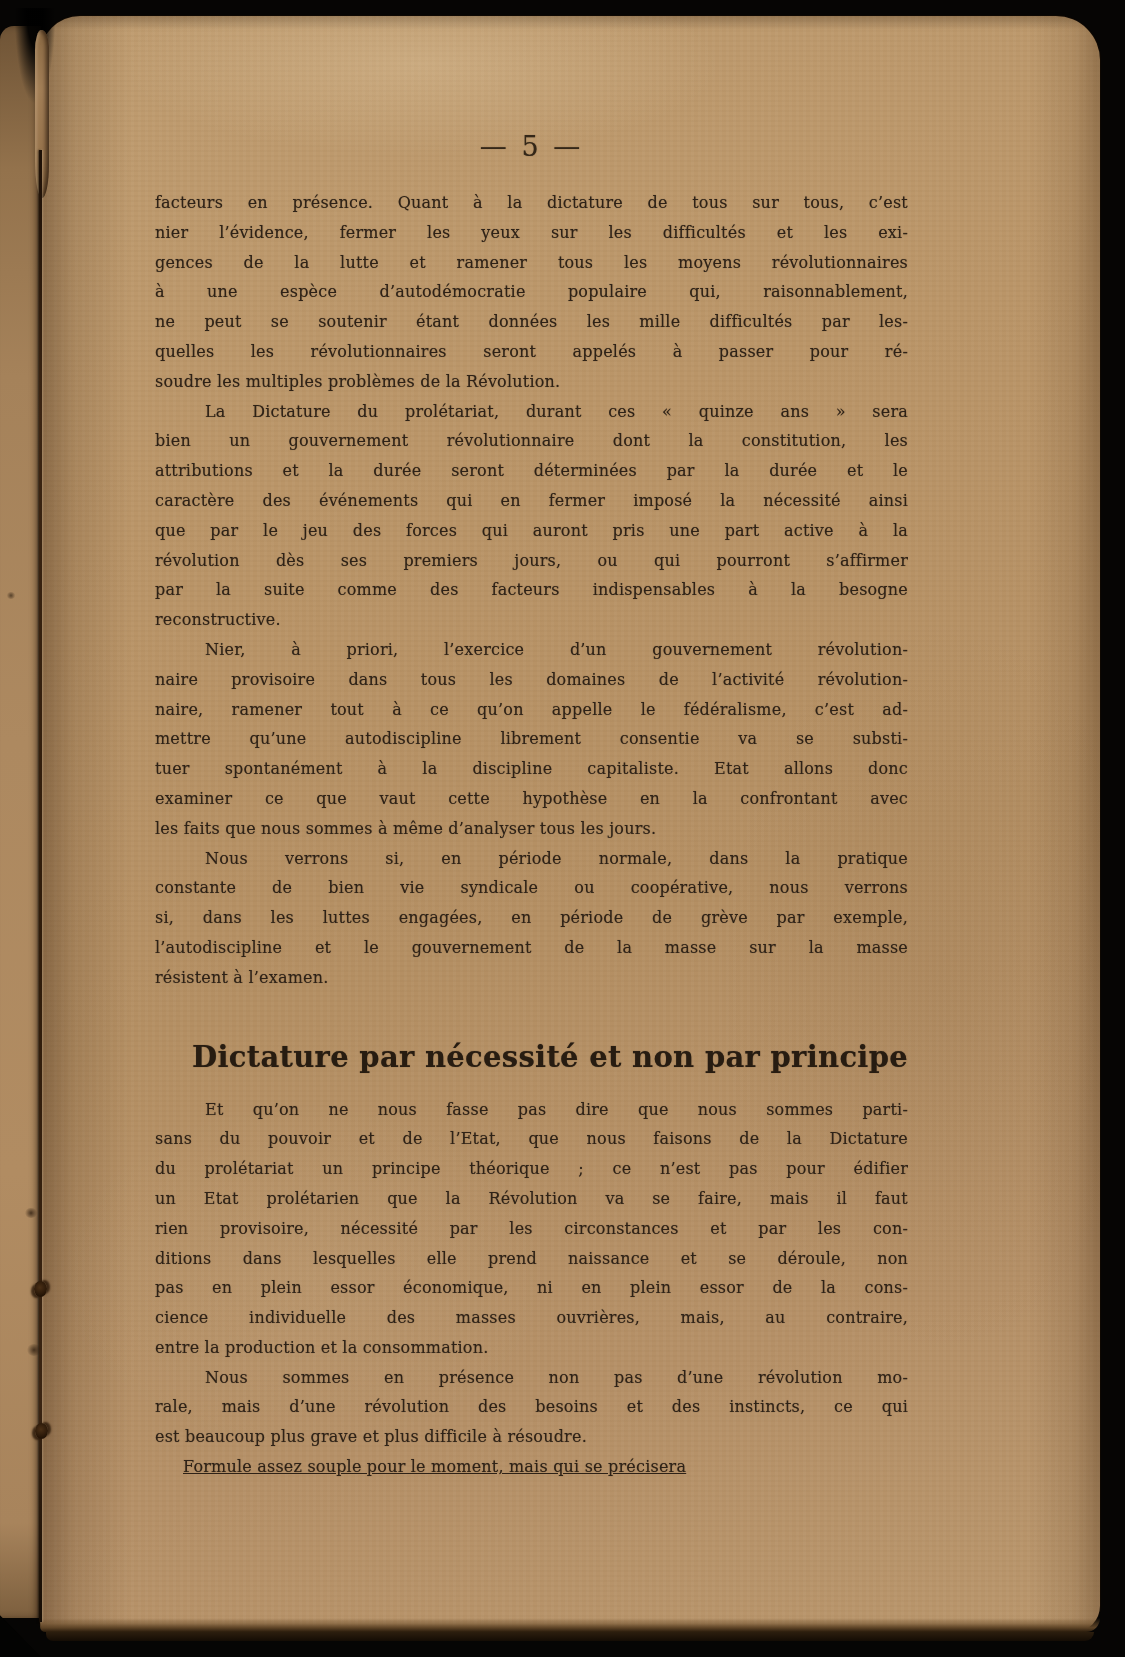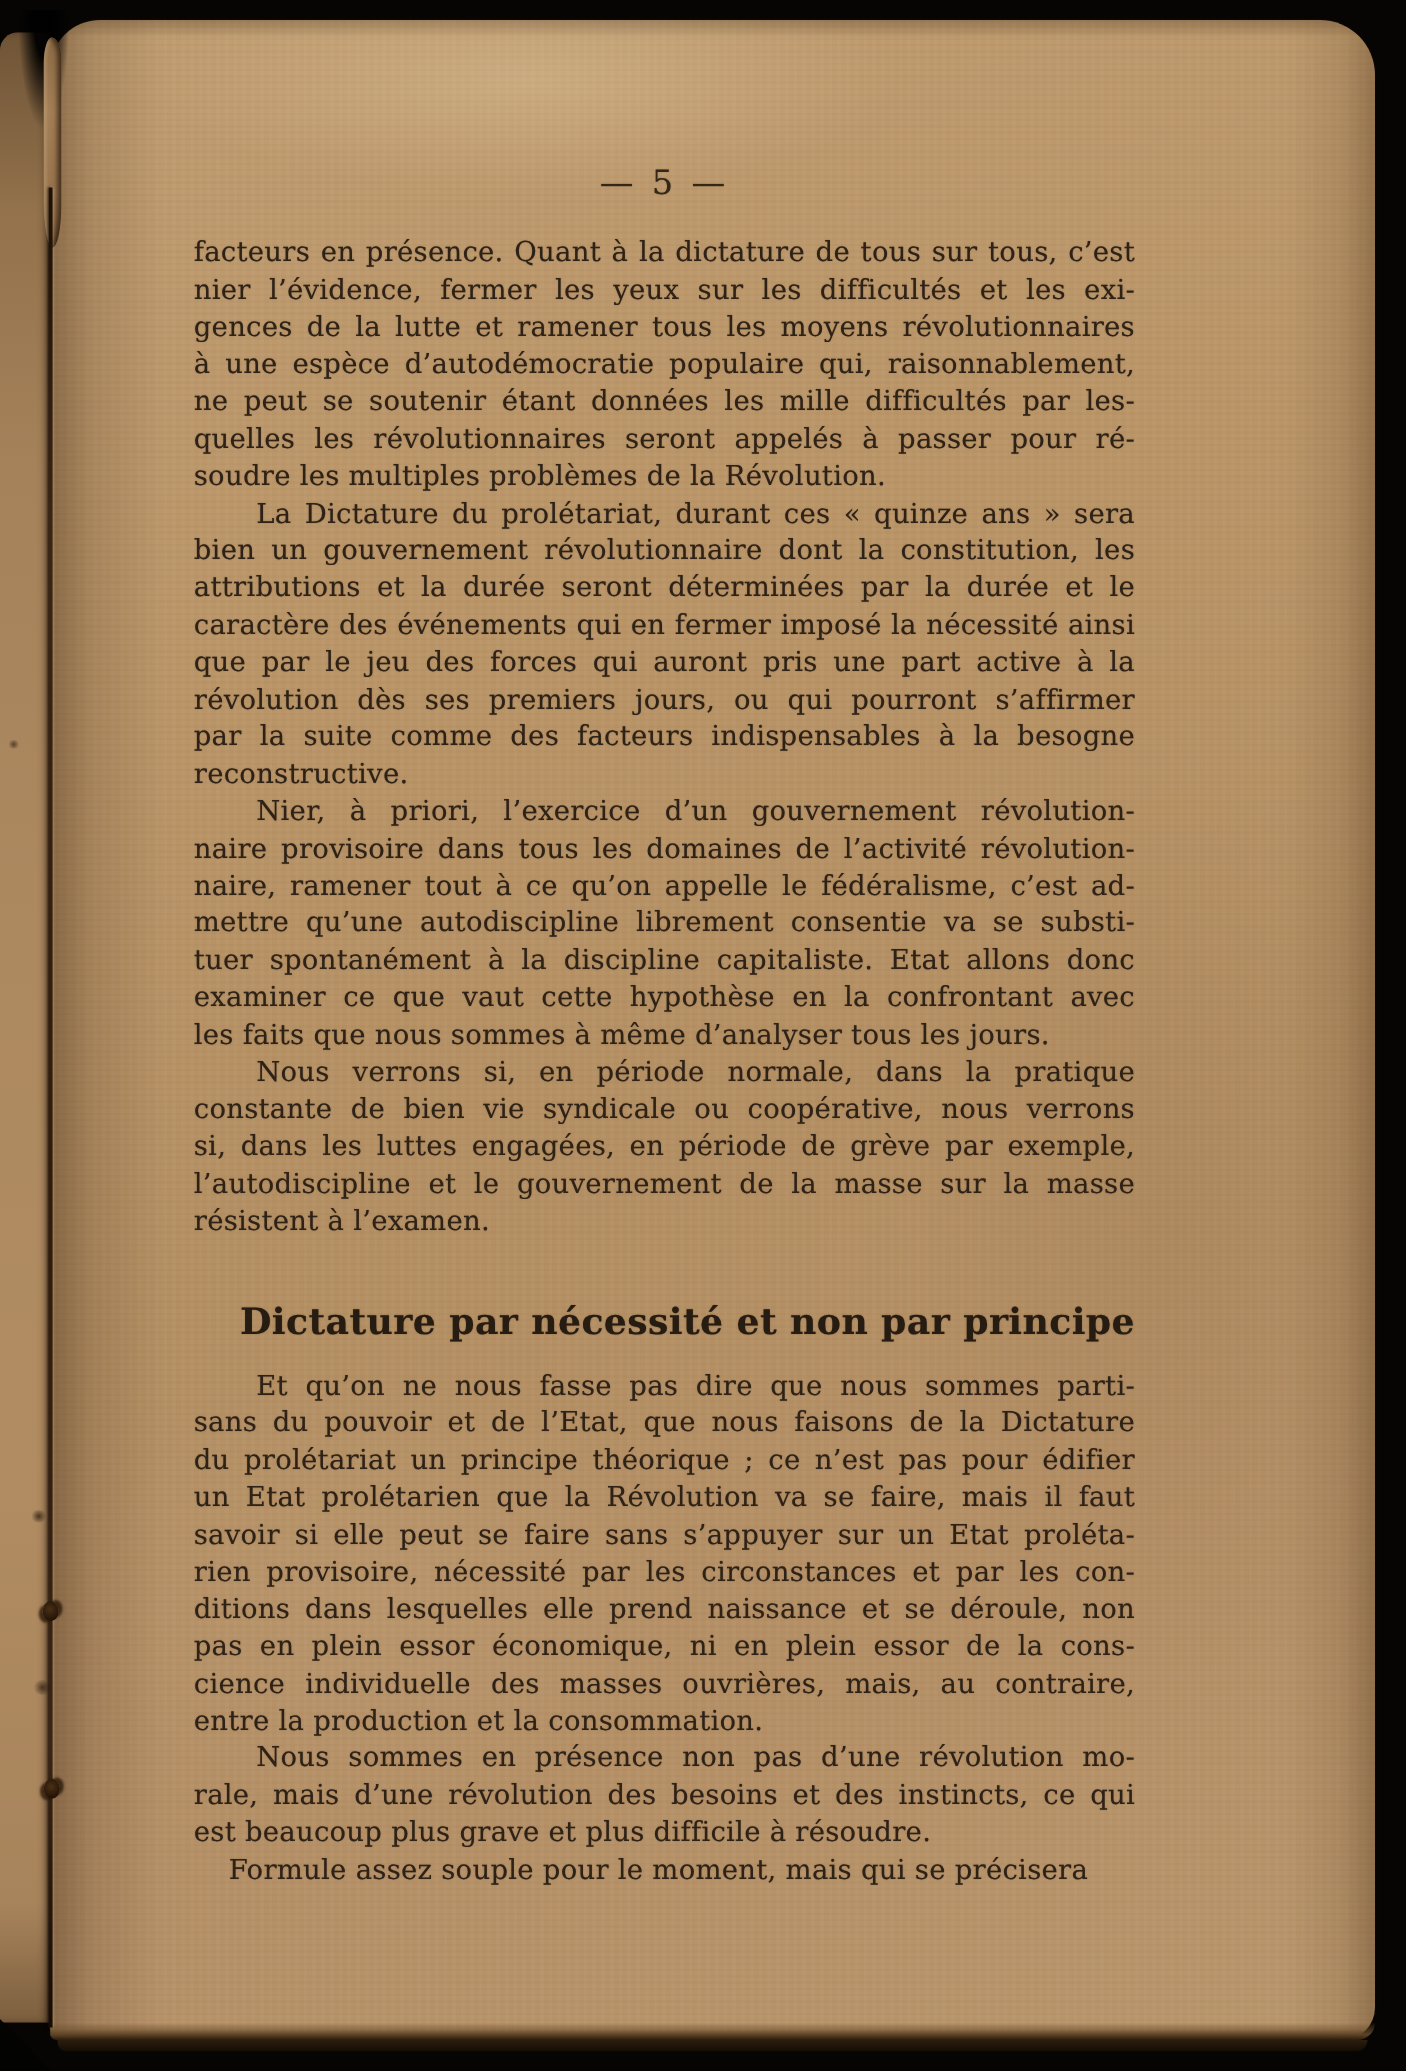--- a/index.html
+++ b/index.html
@@ -84,27 +84,27 @@
     color:var(--ink);
     text-shadow:0 0 1px rgba(46,34,23,.45);
   }
   .page-number{
     margin-top:114px;height:34px;line-height:34px;
     text-align:center;font-size:27px;letter-spacing:3px;color:#342718;
   }
   .body-block{margin:0;}
   .body-block.first{margin-top:24px;}
   .line{
-    font-size:22px;line-height:29.8px;letter-spacing:.2px;
+    font-size:16px;line-height:29.8px;letter-spacing:.2px;
     text-align:justify;text-align-last:justify;
     overflow:hidden;
   }
   .line.last{text-align-last:left;}
   .line.indent{text-indent:50px;}
-  .line.indent-sm{text-indent:28px;}
+  .line.indent-sm{text-indent:28px;text-decoration:underline;}
   .heading{
     margin:45px 0 0 0;padding:0;height:38px;line-height:38px;
     font-size:29px;font-weight:bold;text-align:right;letter-spacing:.3px;
     color:#271c11;text-shadow:0 0 1px rgba(39,28,17,.55);
   }
   .body-block.second{margin-top:19px;}
 </style>
 </head>
 <body>
 
@@ -152,21 +152,20 @@
             <div class="line last">résistent à l’examen.</div>
           </div>
         </div>
       <div class="heading">Dictature par nécessité et non par principe</div>
       <div class="body-block second">
           <div class="paragraph">
             <div class="line indent">Et qu’on ne nous fasse pas dire que nous sommes parti-</div>
             <div class="line">sans du pouvoir et de l’Etat, que nous faisons de la Dictature</div>
             <div class="line">du prolétariat un principe théorique ; ce n’est pas pour édifier</div>
             <div class="line">un Etat prolétarien que la Révolution va se faire, mais il faut</div>
-            <div class="line">savoir si elle peut se faire sans s’appuyer sur un Etat proléta-</div>
             <div class="line">rien provisoire, nécessité par les circonstances et par les con-</div>
             <div class="line">ditions dans lesquelles elle prend naissance et se déroule, non</div>
             <div class="line">pas en plein essor économique, ni en plein essor de la cons-</div>
             <div class="line">cience individuelle des masses ouvrières, mais, au contraire,</div>
             <div class="line last">entre la production et la consommation.</div>
           </div>
           <div class="paragraph">
             <div class="line indent">Nous sommes en présence non pas d’une révolution mo-</div>
             <div class="line">rale, mais d’une révolution des besoins et des instincts, ce qui</div>
             <div class="line last">est beaucoup plus grave et plus difficile à résoudre.</div>

